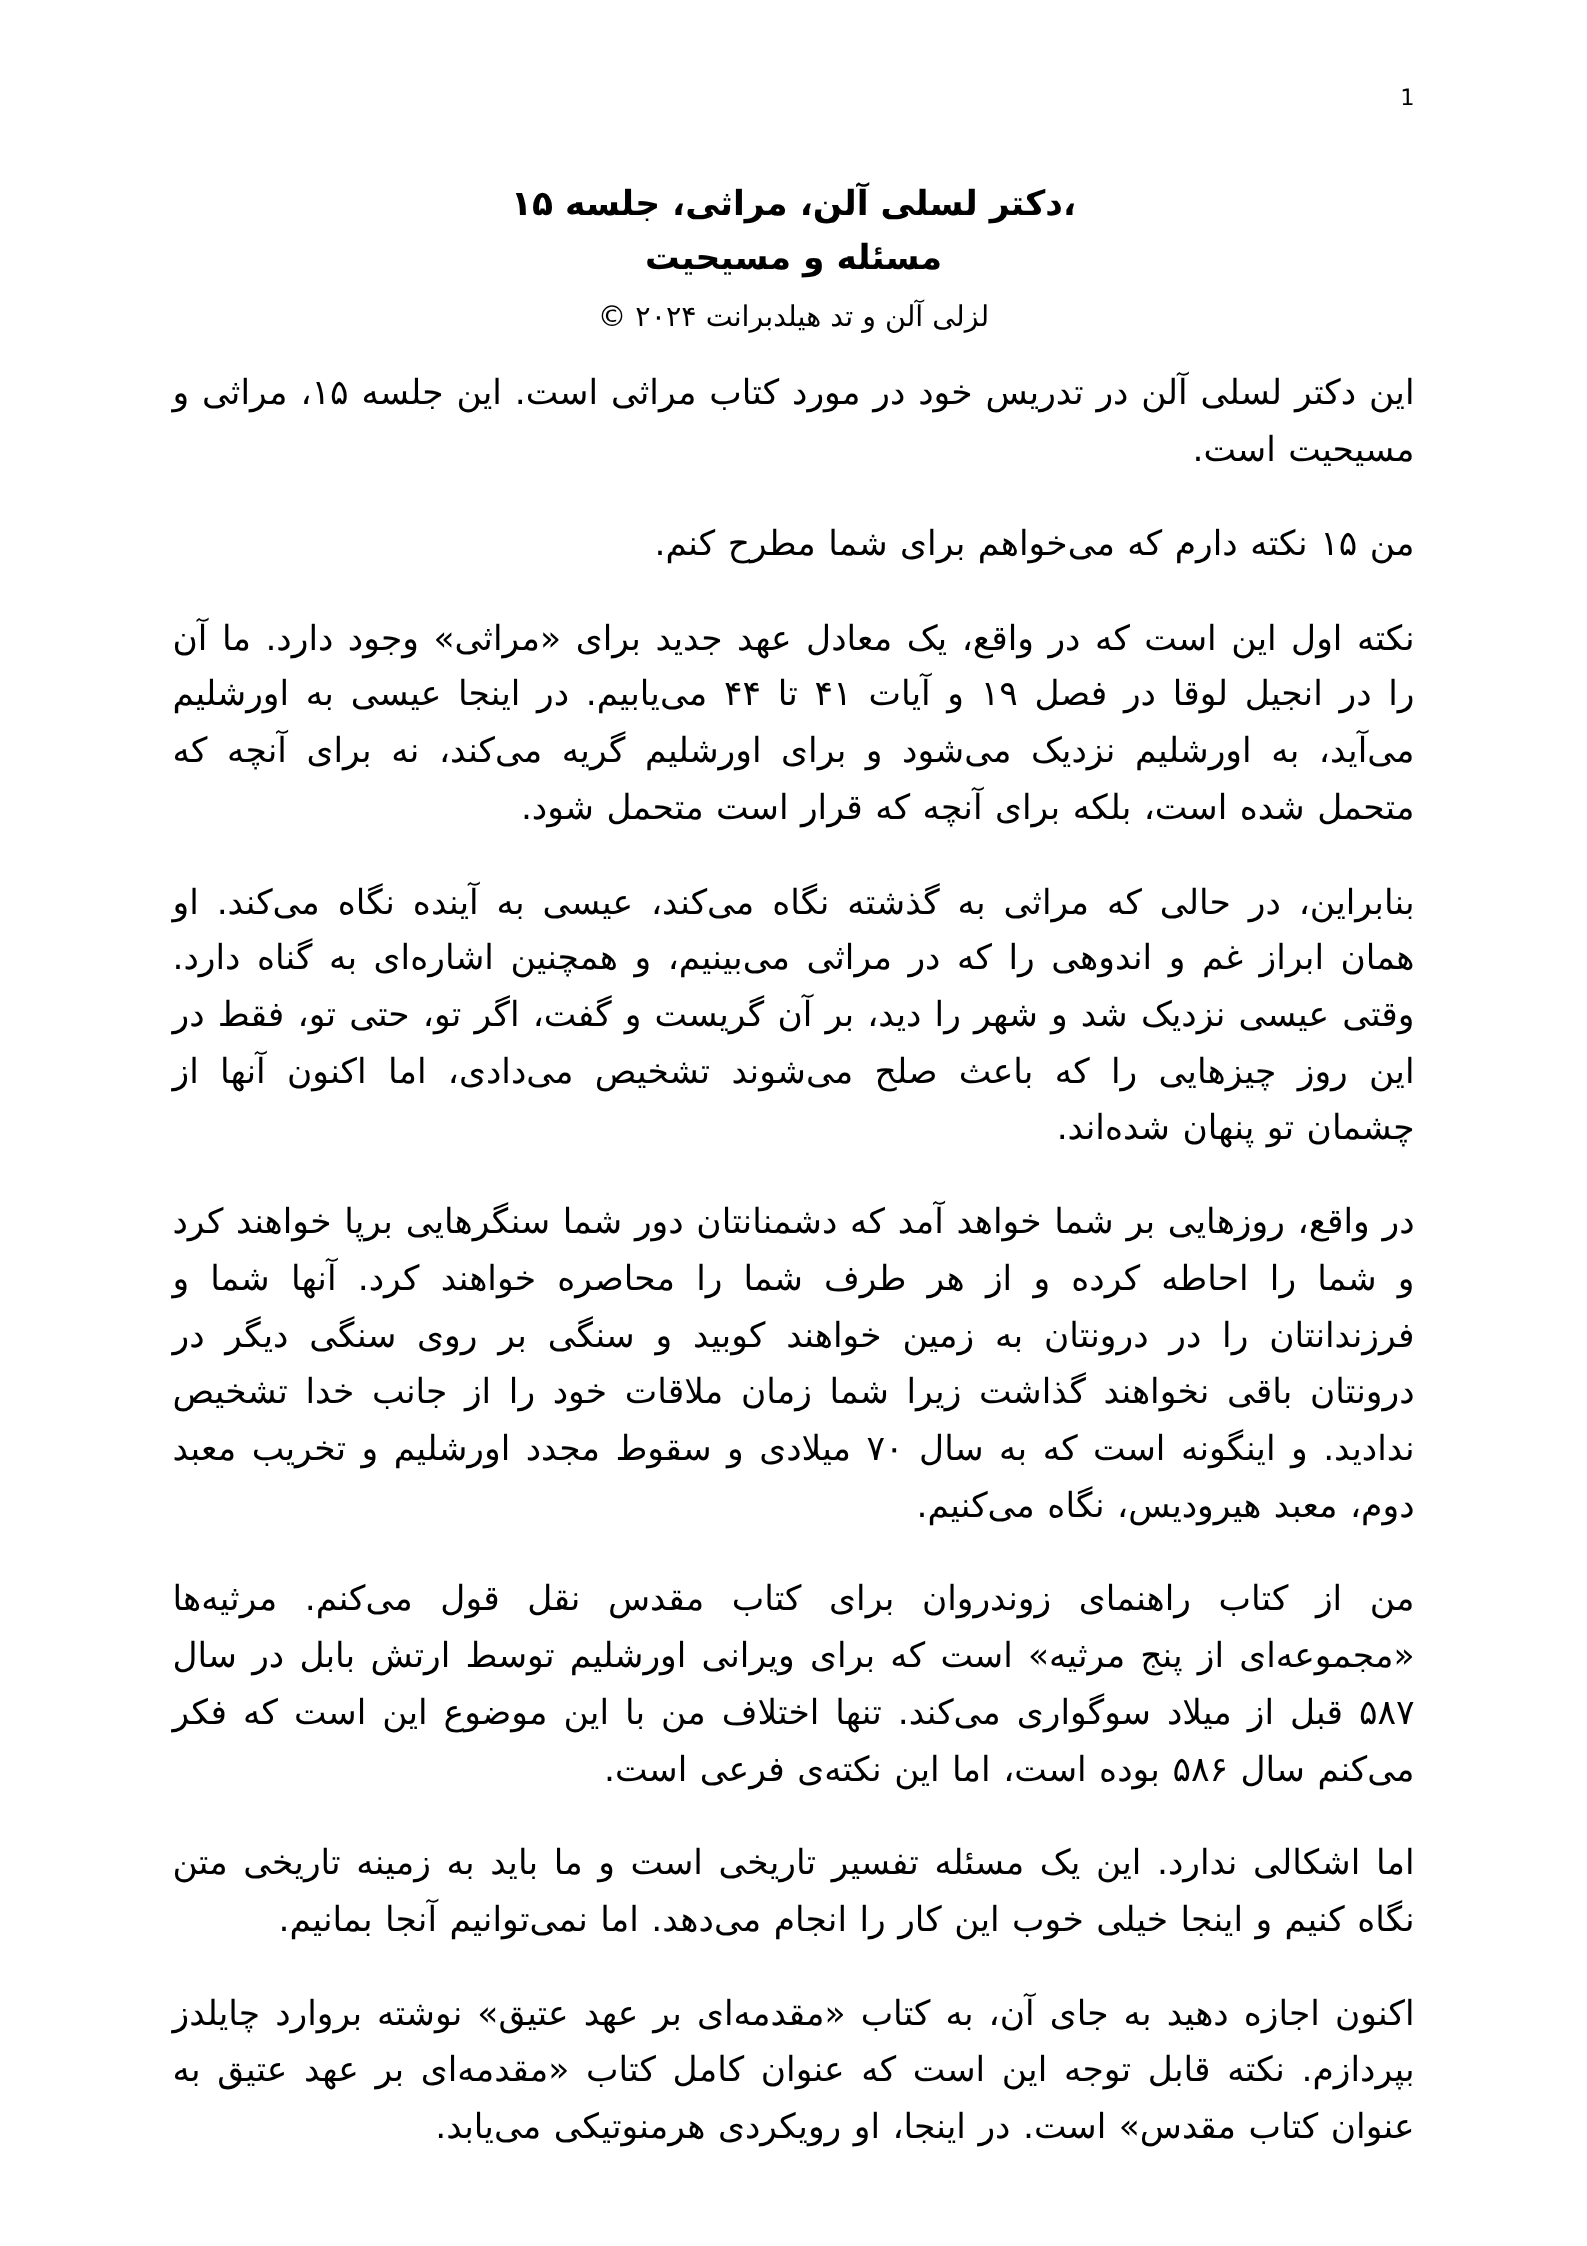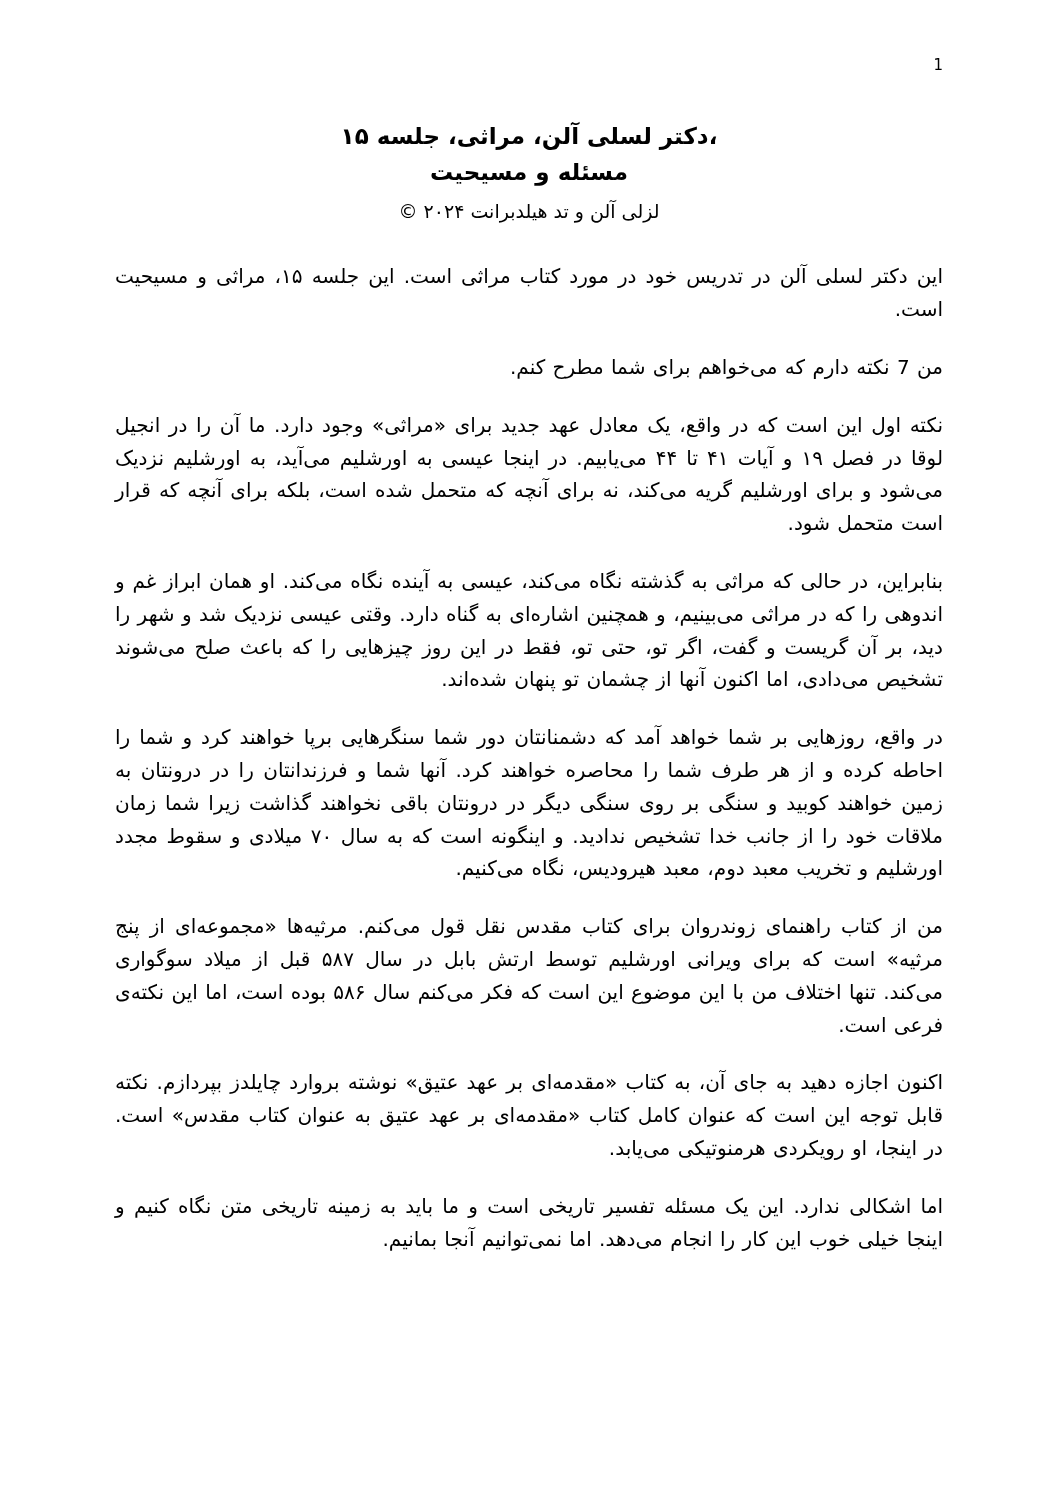--- a/index.html
+++ b/index.html
@@ -22,39 +22,39 @@
     direction: ltr;
     text-align: right;
     font-size: 15px;
     line-height: 1;
     margin-bottom: 46px;
     color: #000000;
   }
   .titles {
     direction: rtl;
     text-align: center;
-    margin-bottom: 32px;
+    margin-bottom: 16px;
   }
   .title-line {
     font-size: 23px;
     font-weight: bold;
     line-height: 1.55;
     margin: 0;
   }
   .copyright-line {
     font-size: 19px;
     font-weight: normal;
     line-height: 1.8;
     margin-top: 4px;
   }
   .body-text {
     direction: rtl;
   }
   .body-text p {
-    font-size: 20px;
+    font-size: 23px;
     line-height: 1.64;
     text-align: justify;
     margin: 0 0 25px 0;
     word-spacing: 1px;
   }
 </style>
 </head>
 <body>
 
 <div class="page">
@@ -62,22 +62,22 @@
   <div class="page-number">1</div>
 
   <div class="titles">
     <h1 class="title-line">،دکتر لسلی آلن، مراثی، جلسه ۱۵</h1>
     <h1 class="title-line">مسئله و مسیحیت</h1>
     <div class="copyright-line">لزلی آلن و تد هیلدبرانت ۲۰۲۴ ©</div>
   </div>
 
   <div class="body-text">
     <p>این دکتر لسلی آلن در تدریس خود در مورد کتاب مراثی است. این جلسه ۱۵، مراثی و مسیحیت است.</p>
-    <p>من 7 نکته دارم که می‌خواهم برای شما مطرح کنم.</p>
+    <p>من ۱۵ نکته دارم که می‌خواهم برای شما مطرح کنم.</p>
     <p>نکته اول این است که در واقع، یک معادل عهد جدید برای «مراثی» وجود دارد. ما آن را در انجیل لوقا در فصل ۱۹ و آیات ۴۱ تا ۴۴ می‌یابیم. در اینجا عیسی به اورشلیم می‌آید، به اورشلیم نزدیک می‌شود و برای اورشلیم گریه می‌کند، نه برای آنچه که متحمل شده است، بلکه برای آنچه که قرار است متحمل شود.</p>
     <p>بنابراین، در حالی که مراثی به گذشته نگاه می‌کند، عیسی به آینده نگاه می‌کند. او همان ابراز غم و اندوهی را که در مراثی می‌بینیم، و همچنین اشاره‌ای به گناه دارد. وقتی عیسی نزدیک شد و شهر را دید، بر آن گریست و گفت، اگر تو، حتی تو، فقط در این روز چیزهایی را که باعث صلح می‌شوند تشخیص می‌دادی، اما اکنون آنها از چشمان تو پنهان شده‌اند.</p>
     <p>در واقع، روزهایی بر شما خواهد آمد که دشمنانتان دور شما سنگرهایی برپا خواهند کرد و شما را احاطه کرده و از هر طرف شما را محاصره خواهند کرد. آنها شما و فرزندانتان را در درونتان به زمین خواهند کوبید و سنگی بر روی سنگی دیگر در درونتان باقی نخواهند گذاشت زیرا شما زمان ملاقات خود را از جانب خدا تشخیص ندادید. و اینگونه است که به سال ۷۰ میلادی و سقوط مجدد اورشلیم و تخریب معبد دوم، معبد هیرودیس، نگاه می‌کنیم.</p>
     <p>من از کتاب راهنمای زوندروان برای کتاب مقدس نقل قول می‌کنم. مرثیه‌ها «مجموعه‌ای از پنج مرثیه» است که برای ویرانی اورشلیم توسط ارتش بابل در سال ۵۸۷ قبل از میلاد سوگواری می‌کند. تنها اختلاف من با این موضوع این است که فکر می‌کنم سال ۵۸۶ بوده است، اما این نکته‌ی فرعی است.</p>
+    <p>اما اشکالی ندارد. این یک مسئله تفسیر تاریخی است و ما باید به زمینه تاریخی متن نگاه کنیم و اینجا خیلی خوب این کار را انجام می‌دهد. اما نمی‌توانیم آنجا بمانیم.</p>
     <p>اکنون اجازه دهید به جای آن، به کتاب «مقدمه‌ای بر عهد عتیق» نوشته بروارد چایلدز بپردازم. نکته قابل توجه این است که عنوان کامل کتاب «مقدمه‌ای بر عهد عتیق به عنوان کتاب مقدس» است. در اینجا، او رویکردی هرمنوتیکی می‌یابد.</p>
-    <p>اما اشکالی ندارد. این یک مسئله تفسیر تاریخی است و ما باید به زمینه تاریخی متن نگاه کنیم و اینجا خیلی خوب این کار را انجام می‌دهد. اما نمی‌توانیم آنجا بمانیم.</p>
   </div>
 
 </div>
 
 </body></html>

